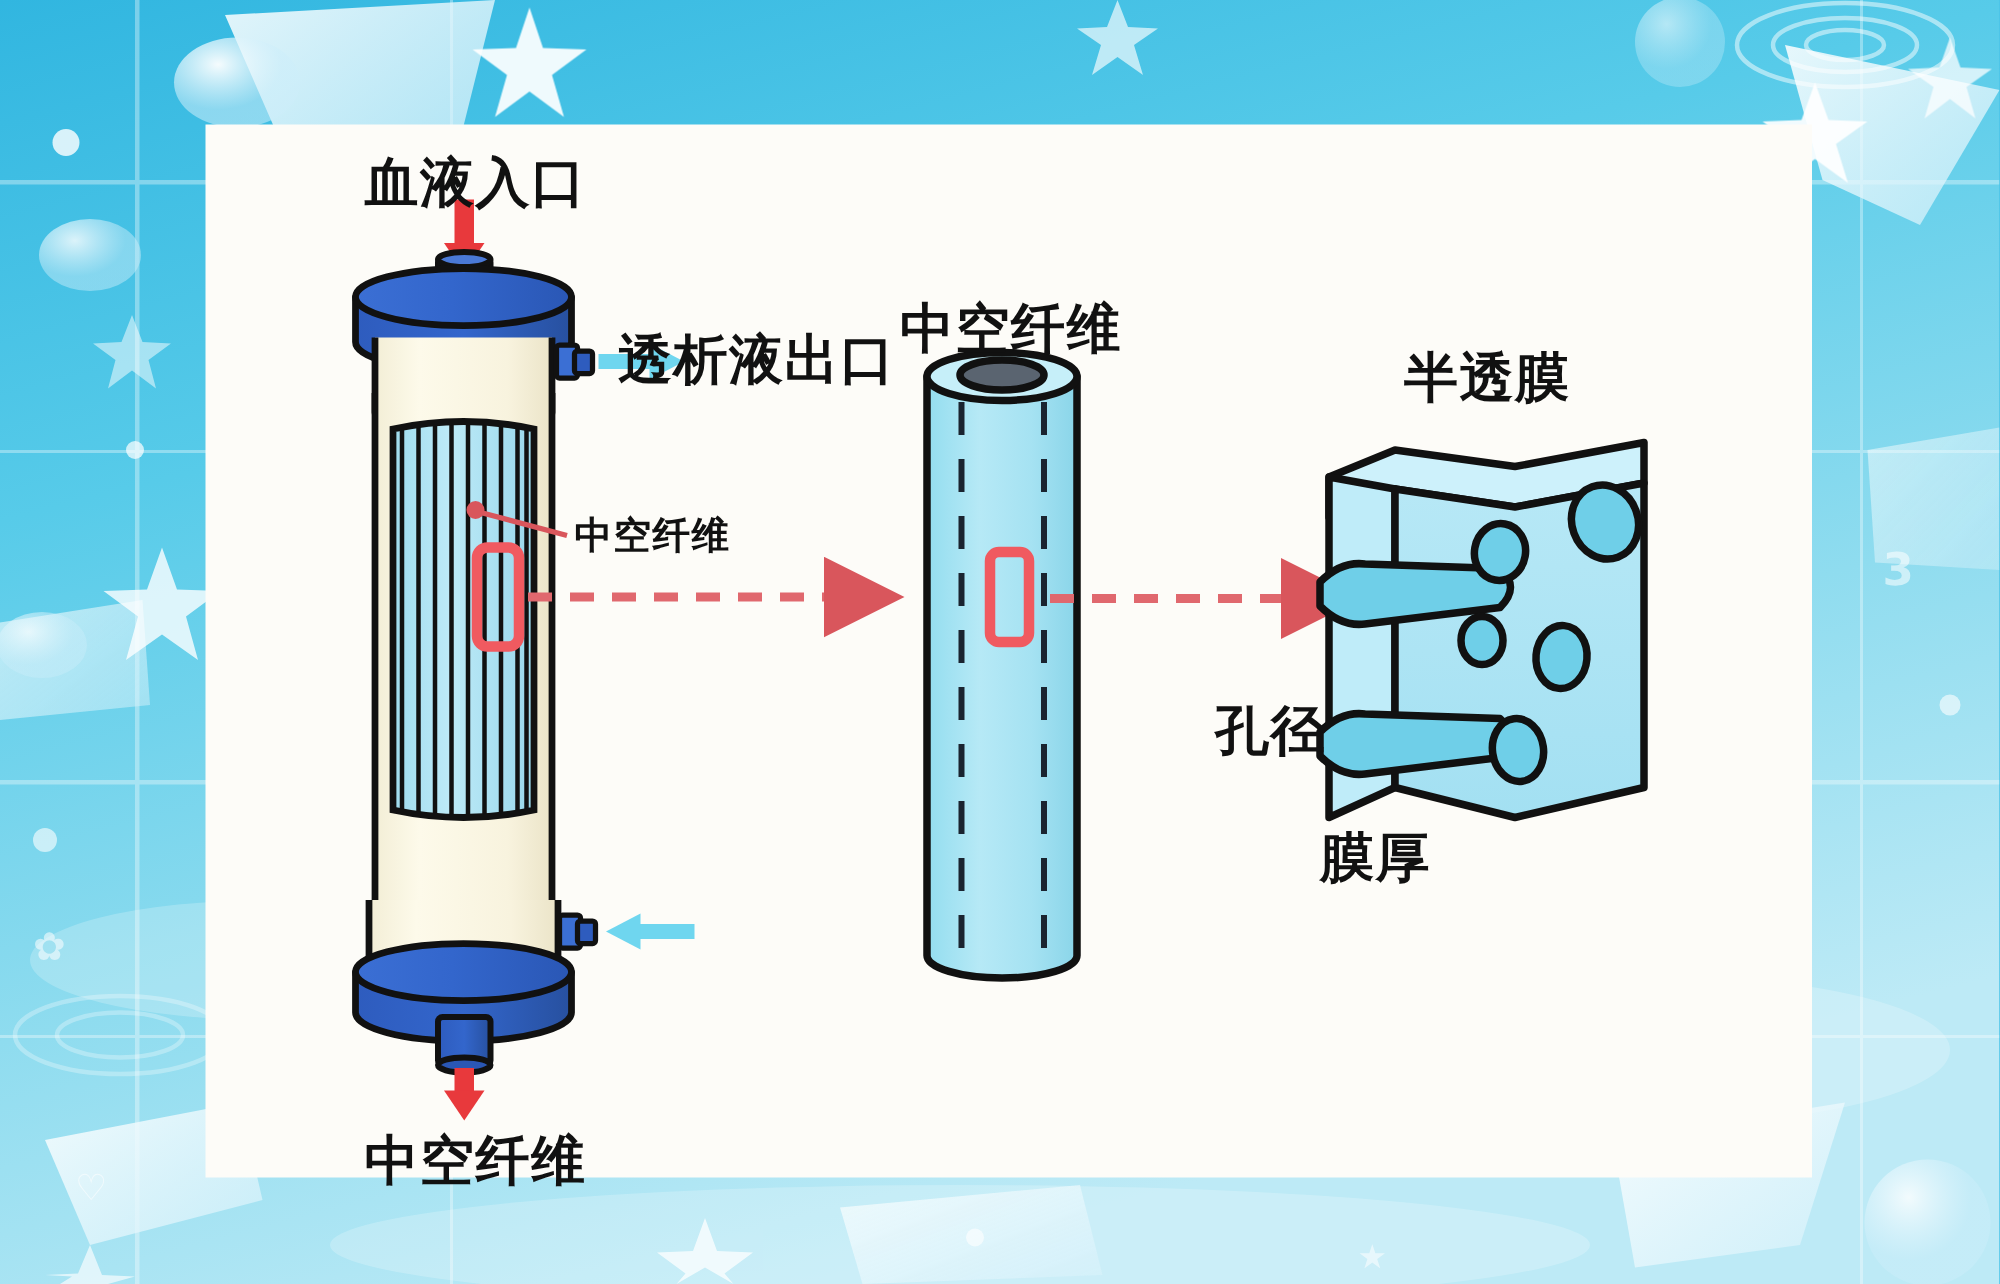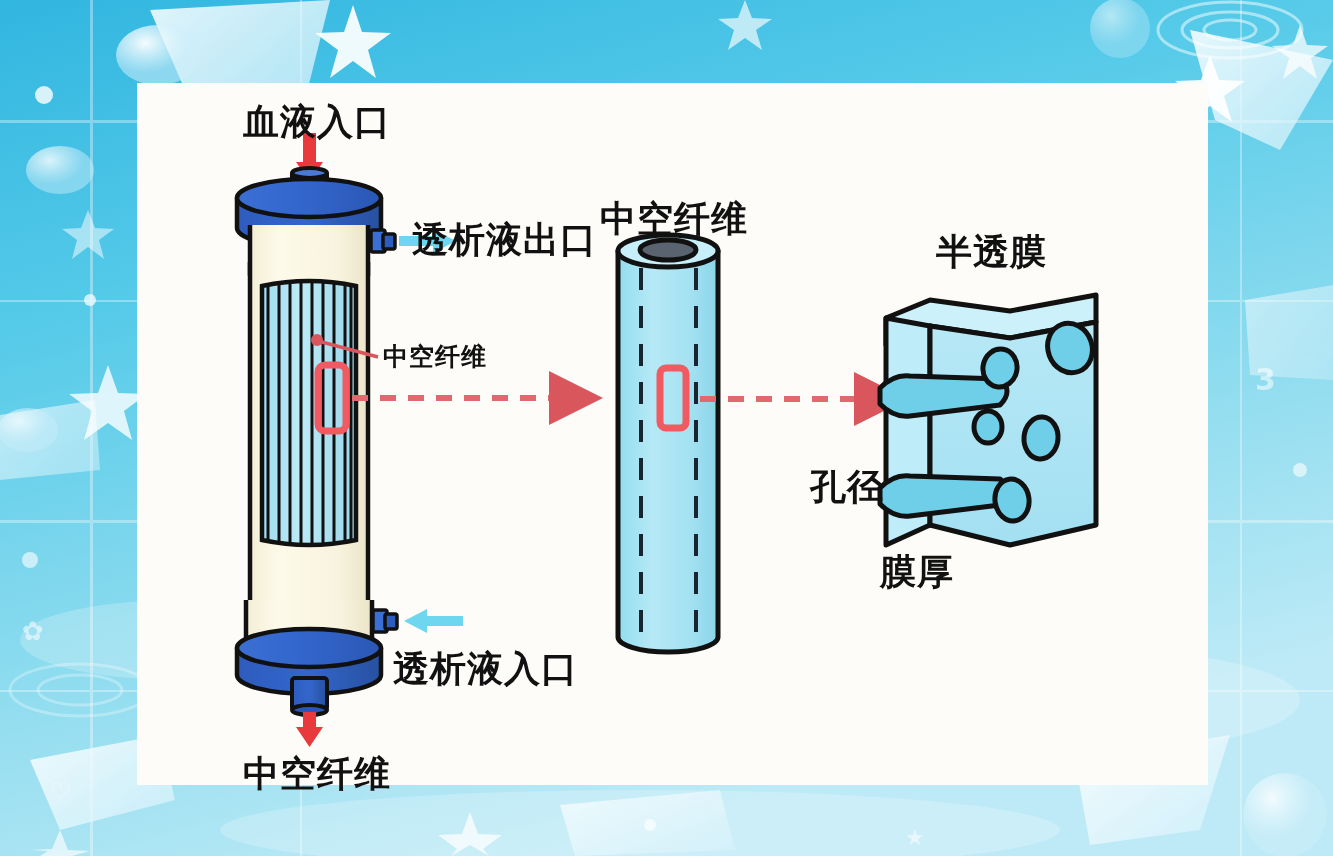--- a/index.html
+++ b/index.html
@@ -297,17 +297,16 @@
   <div class="lbl lbl-24" style="left:383px;top:340px;">中空纤维</div>
 
   <div class="lbl lbl-26" style="left:600px;top:195px;">中空纤维</div>
 
   <div class="lbl lbl-26" style="left:920px;top:228px;margin-left:16px;">半透膜</div>
 
   <div class="lbl lbl-26" style="left:810px;top:463px;text-align:center;">孔径</div>
 
   <div class="lbl lbl-26" style="left:880px;top:548px;">膜厚</div>
 
-  <div class="lbl lbl-26" style="left:393px;top:645px;">透析液入口</div>
 
   <div class="lbl lbl-26" style="left:243px;top:750px;">中空纤维</div>
 
 </div>
 
 </body></html>

